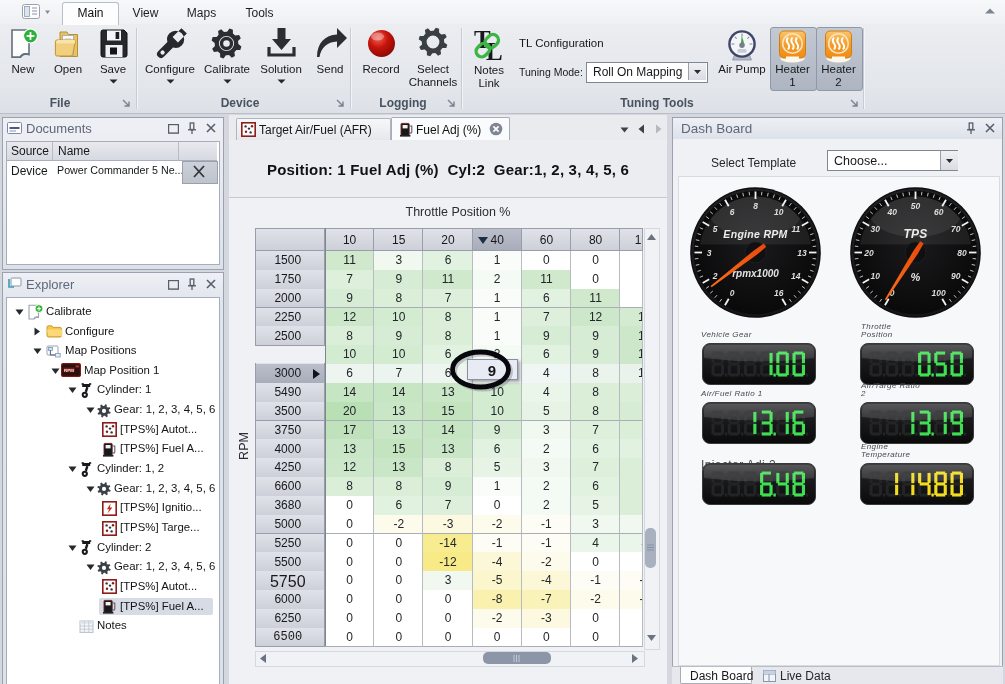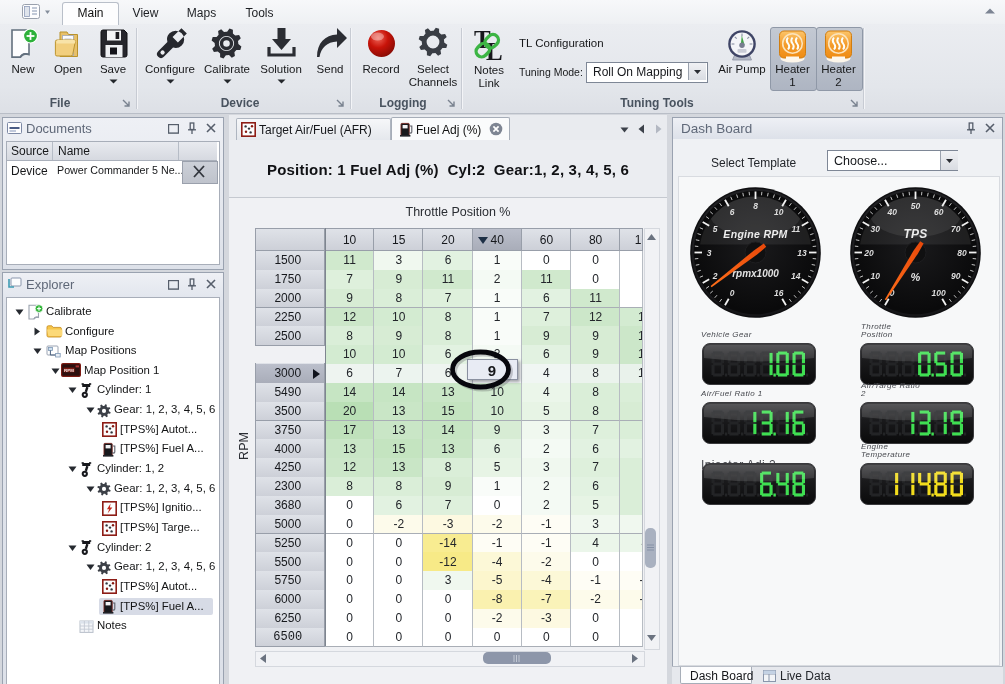--- a/index.html
+++ b/index.html
@@ -882,21 +882,21 @@
 <div class="abs" style="left:521.8px;top:458.1px;width:49.2px;height:19.8px;background:rgb(240,248,239);border-right:1px solid #b7bcc3;border-bottom:1px solid #a9aeb6;box-sizing:border-box;overflow:hidden;">
     <div style="position:absolute;left:0;top:2.4px;width:49.2px;text-align:center;font-size:12px;color:#23262b;">3</div>
   </div>
 <div class="abs" style="left:571px;top:458.1px;width:49.2px;height:19.8px;background:rgb(222,240,220);border-right:1px solid #b7bcc3;border-bottom:1px solid #a9aeb6;box-sizing:border-box;overflow:hidden;">
     <div style="position:absolute;left:0;top:2.4px;width:49.2px;text-align:center;font-size:12px;color:#23262b;">7</div>
   </div>
 <div class="abs" style="left:620.2px;top:458.1px;width:22.8px;height:19.8px;background:rgb(218,238,216);border-right:1px solid #b7bcc3;border-bottom:1px solid #a9aeb6;box-sizing:border-box;overflow:hidden;">
     <div style="position:absolute;left:0;top:2.4px;width:49.2px;text-align:center;font-size:12px;color:#23262b;">8</div>
   </div>
 <div class="abs" style="left:254.5px;top:477px;width:70.5px;height:19.8px;background:linear-gradient(#dfe2e8,#cdd0d8);border:1px solid #989ea9;border-top:none;box-sizing:border-box;">
-    <div style="position:absolute;left:0;top:2.4px;width:64.5px;text-align:center;font-size:12px;color:#16181c;">2300</div>
+    <div style="position:absolute;left:0;top:2.4px;width:64.5px;text-align:center;font-size:12px;color:#16181c;">6600</div>
   </div>
 <div class="abs" style="left:325px;top:477px;width:49.2px;height:19.8px;background:rgb(218,238,216);border-right:1px solid #b7bcc3;border-bottom:1px solid #a9aeb6;box-sizing:border-box;overflow:hidden;">
     <div style="position:absolute;left:0;top:2.4px;width:49.2px;text-align:center;font-size:12px;color:#23262b;">8</div>
   </div>
 <div class="abs" style="left:374.2px;top:477px;width:49.2px;height:19.8px;background:rgb(218,238,216);border-right:1px solid #b7bcc3;border-bottom:1px solid #a9aeb6;box-sizing:border-box;overflow:hidden;">
     <div style="position:absolute;left:0;top:2.4px;width:49.2px;text-align:center;font-size:12px;color:#23262b;">8</div>
   </div>
 <div class="abs" style="left:423.4px;top:477px;width:49.2px;height:19.8px;background:rgb(215,236,212);border-right:1px solid #b7bcc3;border-bottom:1px solid #a9aeb6;box-sizing:border-box;overflow:hidden;">
     <div style="position:absolute;left:0;top:2.4px;width:49.2px;text-align:center;font-size:12px;color:#23262b;">9</div>
   </div>
@@ -1002,21 +1002,21 @@
 <div class="abs" style="left:521.8px;top:552.3px;width:49.2px;height:19.8px;background:rgb(253,251,235);border-right:1px solid #b7bcc3;border-bottom:1px solid #a9aeb6;box-sizing:border-box;overflow:hidden;">
     <div style="position:absolute;left:0;top:2.4px;width:49.2px;text-align:center;font-size:12px;color:#23262b;">-2</div>
   </div>
 <div class="abs" style="left:571px;top:552.3px;width:49.2px;height:19.8px;background:rgb(255,255,255);border-right:1px solid #b7bcc3;border-bottom:1px solid #a9aeb6;box-sizing:border-box;overflow:hidden;">
     <div style="position:absolute;left:0;top:2.4px;width:49.2px;text-align:center;font-size:12px;color:#23262b;">0</div>
   </div>
 <div class="abs" style="left:620.2px;top:552.3px;width:22.8px;height:19.8px;background:rgb(255,255,255);border-right:1px solid #b7bcc3;border-bottom:1px solid #a9aeb6;box-sizing:border-box;overflow:hidden;">
     <div style="position:absolute;left:0;top:2.4px;width:49.2px;text-align:center;font-size:12px;color:#23262b;">0</div>
   </div>
 <div class="abs" style="left:254.5px;top:571.1px;width:70.5px;height:19.8px;background:linear-gradient(#dfe2e8,#cdd0d8);border:1px solid #989ea9;border-top:none;box-sizing:border-box;">
-    <div style="position:absolute;left:0;top:2.4px;width:64.5px;text-align:center;font-size:12px;color:#16181c;">5750</div>
+    <div style="position:absolute;left:0;top:2.4px;width:64.5px;text-align:center;font-size:16px;color:#16181c;">5750</div>
   </div>
 <div class="abs" style="left:325px;top:571.1px;width:49.2px;height:19.8px;background:rgb(255,255,255);border-right:1px solid #b7bcc3;border-bottom:1px solid #a9aeb6;box-sizing:border-box;overflow:hidden;">
     <div style="position:absolute;left:0;top:2.4px;width:49.2px;text-align:center;font-size:12px;color:#23262b;">0</div>
   </div>
 <div class="abs" style="left:374.2px;top:571.1px;width:49.2px;height:19.8px;background:rgb(255,255,255);border-right:1px solid #b7bcc3;border-bottom:1px solid #a9aeb6;box-sizing:border-box;overflow:hidden;">
     <div style="position:absolute;left:0;top:2.4px;width:49.2px;text-align:center;font-size:12px;color:#23262b;">0</div>
   </div>
 <div class="abs" style="left:423.4px;top:571.1px;width:49.2px;height:19.8px;background:rgb(240,248,239);border-right:1px solid #b7bcc3;border-bottom:1px solid #a9aeb6;box-sizing:border-box;overflow:hidden;">
     <div style="position:absolute;left:0;top:2.4px;width:49.2px;text-align:center;font-size:12px;color:#23262b;">3</div>
   </div>

